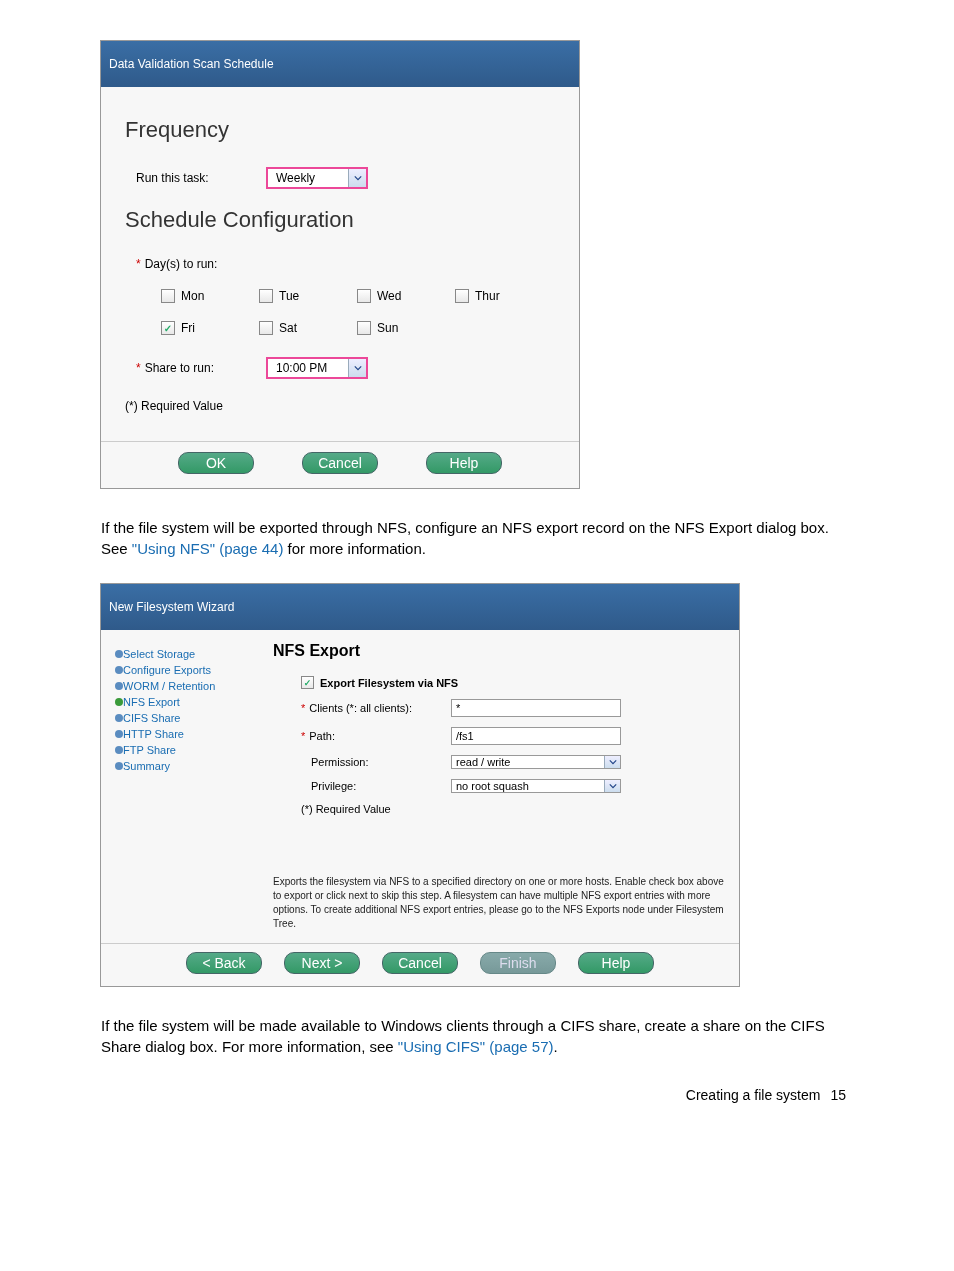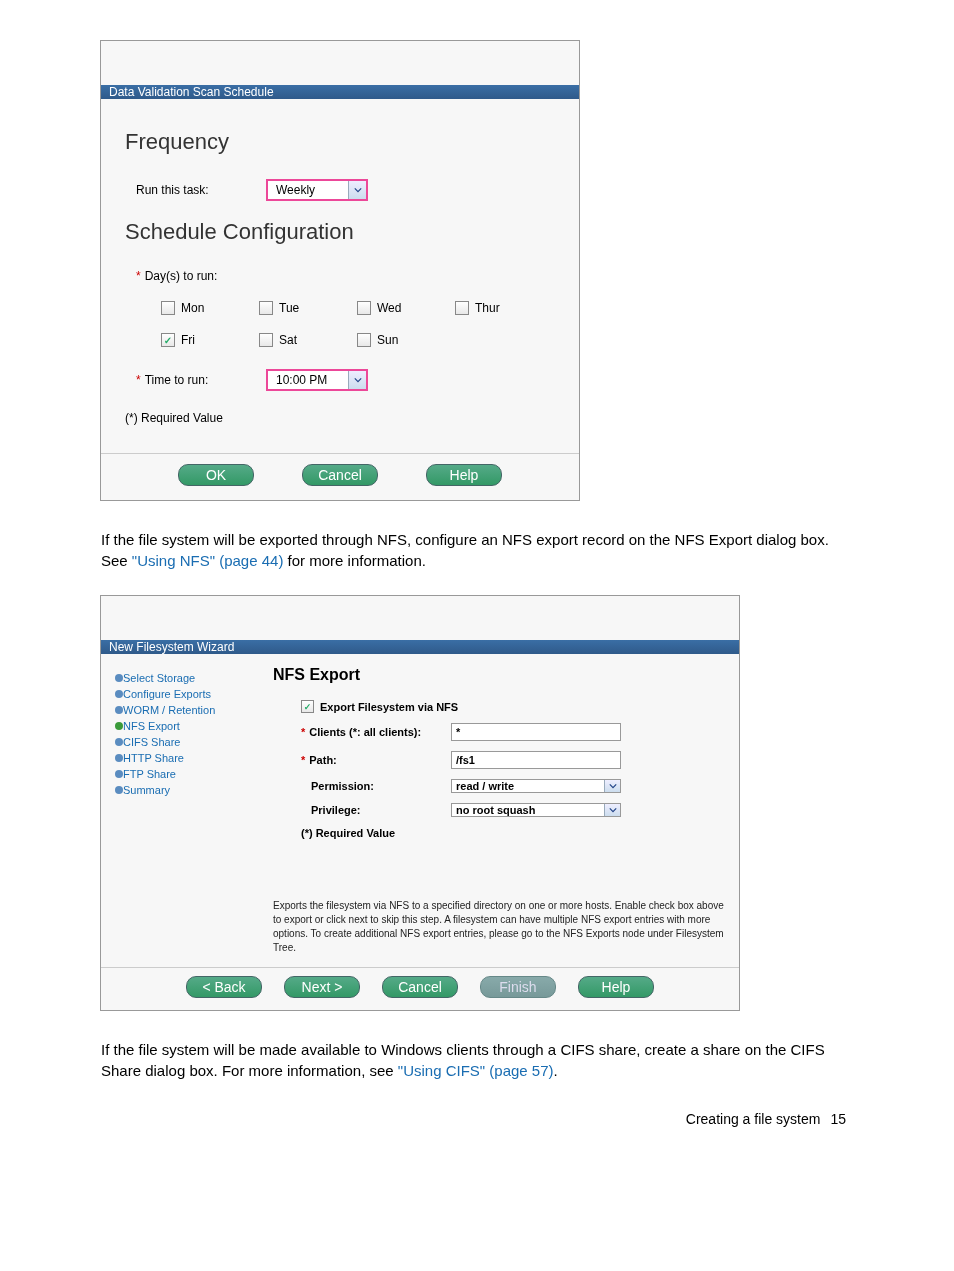--- a/index.html
+++ b/index.html
@@ -13,22 +13,21 @@
   }
   .panel {
     border: 1px solid #999;
     background: #f7f7f7;
     margin-bottom: 28px;
   }
   .titlebar {
     background: linear-gradient(#3a6ea5, #2f5a8a);
     color: #fff;
     font-size: 12px;
-    padding: 0 8px;
-    margin-top: 44px;
+    padding: 16px 8px;
   }
   .panel-body {
     padding: 12px 24px 16px;
   }
   h2.big {
     font-family: Arial, sans-serif;
     font-size: 22px;
     font-weight: 400;
     color: #333;
     margin: 18px 0 24px;
@@ -154,21 +153,20 @@
   .main { flex: 1; }
   .main h3 {
     font-size: 16px; font-weight: bold; margin: 0 0 16px;
   }
   .form-indent { margin-left: 28px; }
   .frow {
     display: flex;
     align-items: center;
     font-size: 11px;
     margin: 10px 0;
-    font-weight: bold;
   }
   .frow .flabel { width: 150px; }
   .txt {
     border: 1px solid #999;
     background: #fff;
     height: 18px;
     width: 170px;
     padding: 0 4px;
     font-size: 11px;
     display: flex;
@@ -266,21 +264,21 @@
           <span class="box"></span>
           <span>Sat</span>
         </span>
       <span class="cb">
           <span class="box"></span>
           <span>Sun</span>
         </span>
     </div>
 
     <div class="row">
-      <span class="label"><span class="star">*</span><span>Time to run:</span></span>
+      <span class="label"><span class="star">*</span><span>Share to run:</span></span>
       <span class="select">
         <span class="val">10:00 PM</span>
         <span class="arrow">
             <svg viewBox="0 0 10 10">
               <path d="M1 3 L5 7 L9 3" fill="none" stroke="#248" stroke-width="1.5"></path>
             </svg>
           </span>
       </span>
     </div>
 

